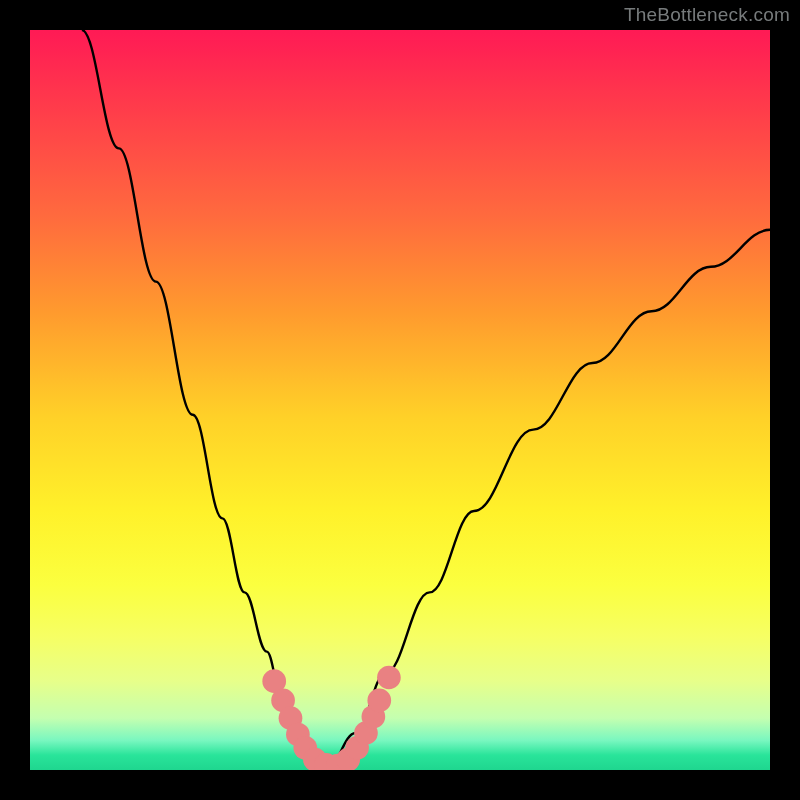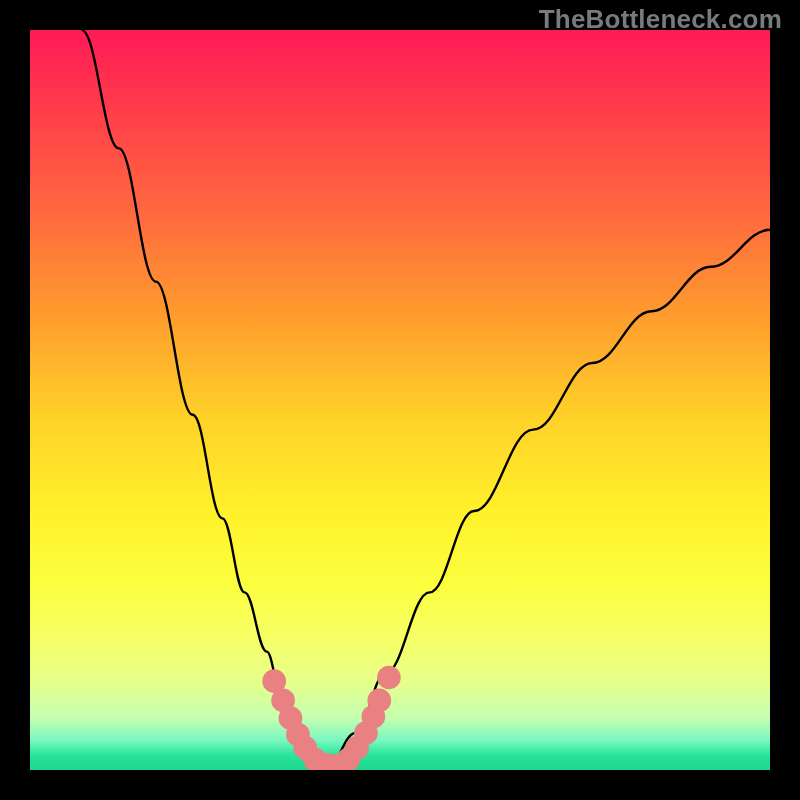--- a/index.html
+++ b/index.html
@@ -37,24 +37,24 @@
       #e7ff8a 88%,
       #c4ffb0 93%,
       #79f7c0 96%,
       #29e49a 98%,
       #1fd68f 100%
     );
   }
   .watermark {
     position: absolute;
     top: 4px;
-    right: 18px;
+    right: 10px;
     font-family: Arial, Helvetica, sans-serif;
-    font-size: 26px;
-    font-weight: 700;
+    font-size: 19px;
+    font-weight: 400;
     color: #777b7c;
     letter-spacing: 0.2px;
   }
   svg.curves {
     position: absolute;
     left: 0;
     top: 0;
     width: 740px;
     height: 740px;
   }

